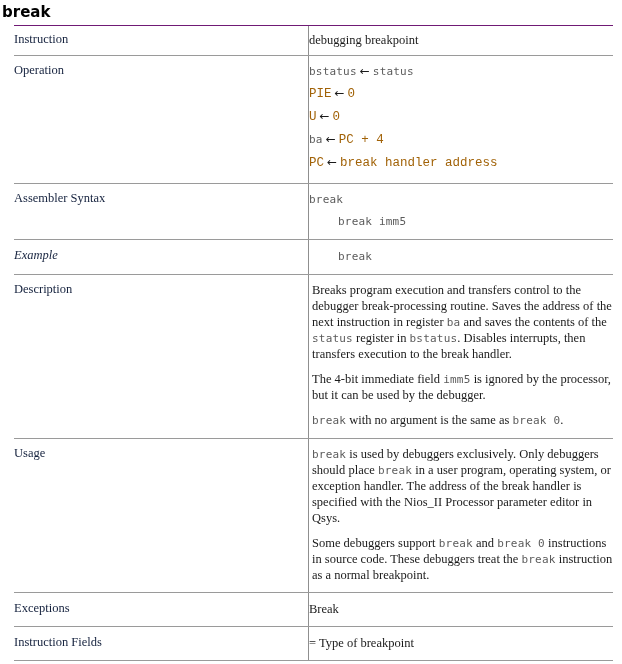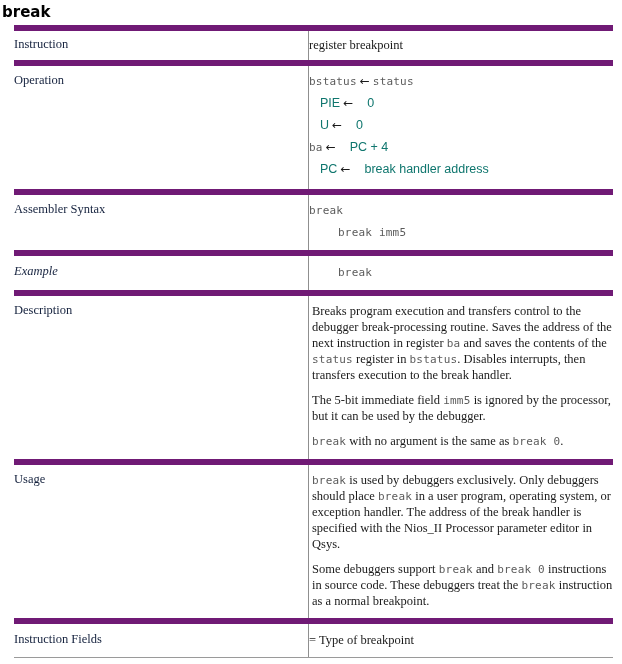--- a/index.html
+++ b/index.html
@@ -36,21 +36,21 @@
     position: absolute;
     left: 14px;
     top: 25px;
     width: 598px;
     border-collapse: collapse;
     table-layout: fixed;
   }
 
   .spec-table td {
     vertical-align: top;
-    border-top: 6px solid #701a75;
+    border-top: 1px solid #701a75;
     border-bottom: 1px solid #9a9a9a;
     padding: 0;
     background: #ffffff;
   }
 
   .col-label {
     width: 294px;
     padding: 6px 0 7px 12px;
     font-family: "Liberation Serif", serif;
     font-size: 12.5px;
@@ -77,23 +77,22 @@
   }
 
   .op-line {
     margin: 0 0 0 0;
     padding: 2px 0 3px 0;
     font-size: 12.5px;
     line-height: 1.35;
     white-space: nowrap;
   }
   .op-line .sym {
-    font-family: Liberation Sans, sans-serif;
-    color: #0f766e;
-    margin-left: 11px;
+    font-family: Liberation Mono, monospace;
+    color: #a16207;
   }
   .op-line .arrow {
     font-family: "DejaVu Sans", sans-serif;
     font-size: 12px;
     color: #1a1a1a;
     padding: 0 3px;
   }
 
   .syntax-line {
     padding: 3px 0 6px 0;
@@ -143,21 +142,21 @@
 <div class="page">
 
   <h1 class="page-title">break</h1>
 
   <table class="spec-table">
     <tbody>
 
       <tr class="row-instruction">
         <td class="col-label">Instruction</td>
         <td class="col-value">
-          <div class="value-plain">register breakpoint</div>
+          <div class="value-plain">debugging breakpoint</div>
         </td>
       </tr>
 
       <tr class="row-operation">
         <td class="col-label">Operation</td>
         <td class="col-value">
           <div id="operation-lines">
               <div class="op-line"><span class="mono">bstatus</span><span class="arrow">←</span><span class="mono">status</span></div>
               <div class="op-line"><span class="sym">PIE</span><span class="arrow">←</span><span class="sym">0</span></div>
               <div class="op-line"><span class="sym">U</span><span class="arrow">←</span><span class="sym">0</span></div>
@@ -184,36 +183,42 @@
               <div class="syntax-line mono">break</div>
             </div>
         </td>
       </tr>
 
       <tr class="row-description">
         <td class="col-label">Description</td>
         <td class="col-value">
           <div id="paragraphs-4">
               <p class="para"><span>Breaks program execution and transfers control to the debugger break-processing routine. Saves the address of the next instruction in register </span><span class="mono">ba</span><span> and saves the contents of the </span><span class="mono">status</span><span> register in </span><span class="mono">bstatus</span><span>. Disables interrupts, then transfers execution to the break handler.</span></p>
-              <p class="para"><span>The 5-bit immediate field </span><span class="mono">imm5</span><span> is ignored by the processor, but it can be used by the debugger.</span></p>
+              <p class="para"><span>The 4-bit immediate field </span><span class="mono">imm5</span><span> is ignored by the processor, but it can be used by the debugger.</span></p>
               <p class="para"><span class="mono">break</span><span> with no argument is the same as </span><span class="mono">break 0</span><span>.</span></p>
             </div>
         </td>
       </tr>
 
       <tr class="row-usage">
         <td class="col-label">Usage</td>
         <td class="col-value">
           <div id="paragraphs-5">
               <p class="para"><span class="mono">break</span><span> is used by debuggers exclusively. Only debuggers should place </span><span class="mono">break</span><span> in a user program, operating system, or exception handler. The address of the break handler is specified with the Nios_II Processor parameter editor in Qsys.</span></p>
               <p class="para"><span>Some debuggers support </span><span class="mono">break</span><span> and </span><span class="mono">break 0</span><span> instructions in source code. These debuggers treat the </span><span class="mono">break</span><span> instruction as a normal breakpoint.</span></p>
             </div>
         </td>
       </tr>
 
+      <tr class="row-exceptions">
+        <td class="col-label">Exceptions</td>
+        <td class="col-value">
+          <div class="value-plain">Break</div>
+        </td>
+      </tr>
 
 
       <tr class="row-ifields">
         <td class="col-label">Instruction Fields</td>
         <td class="col-value">
           <div id="mixed-8" class="value-plain"><span> = Type of breakpoint</span></div>
         </td>
       </tr>
 
     </tbody>

